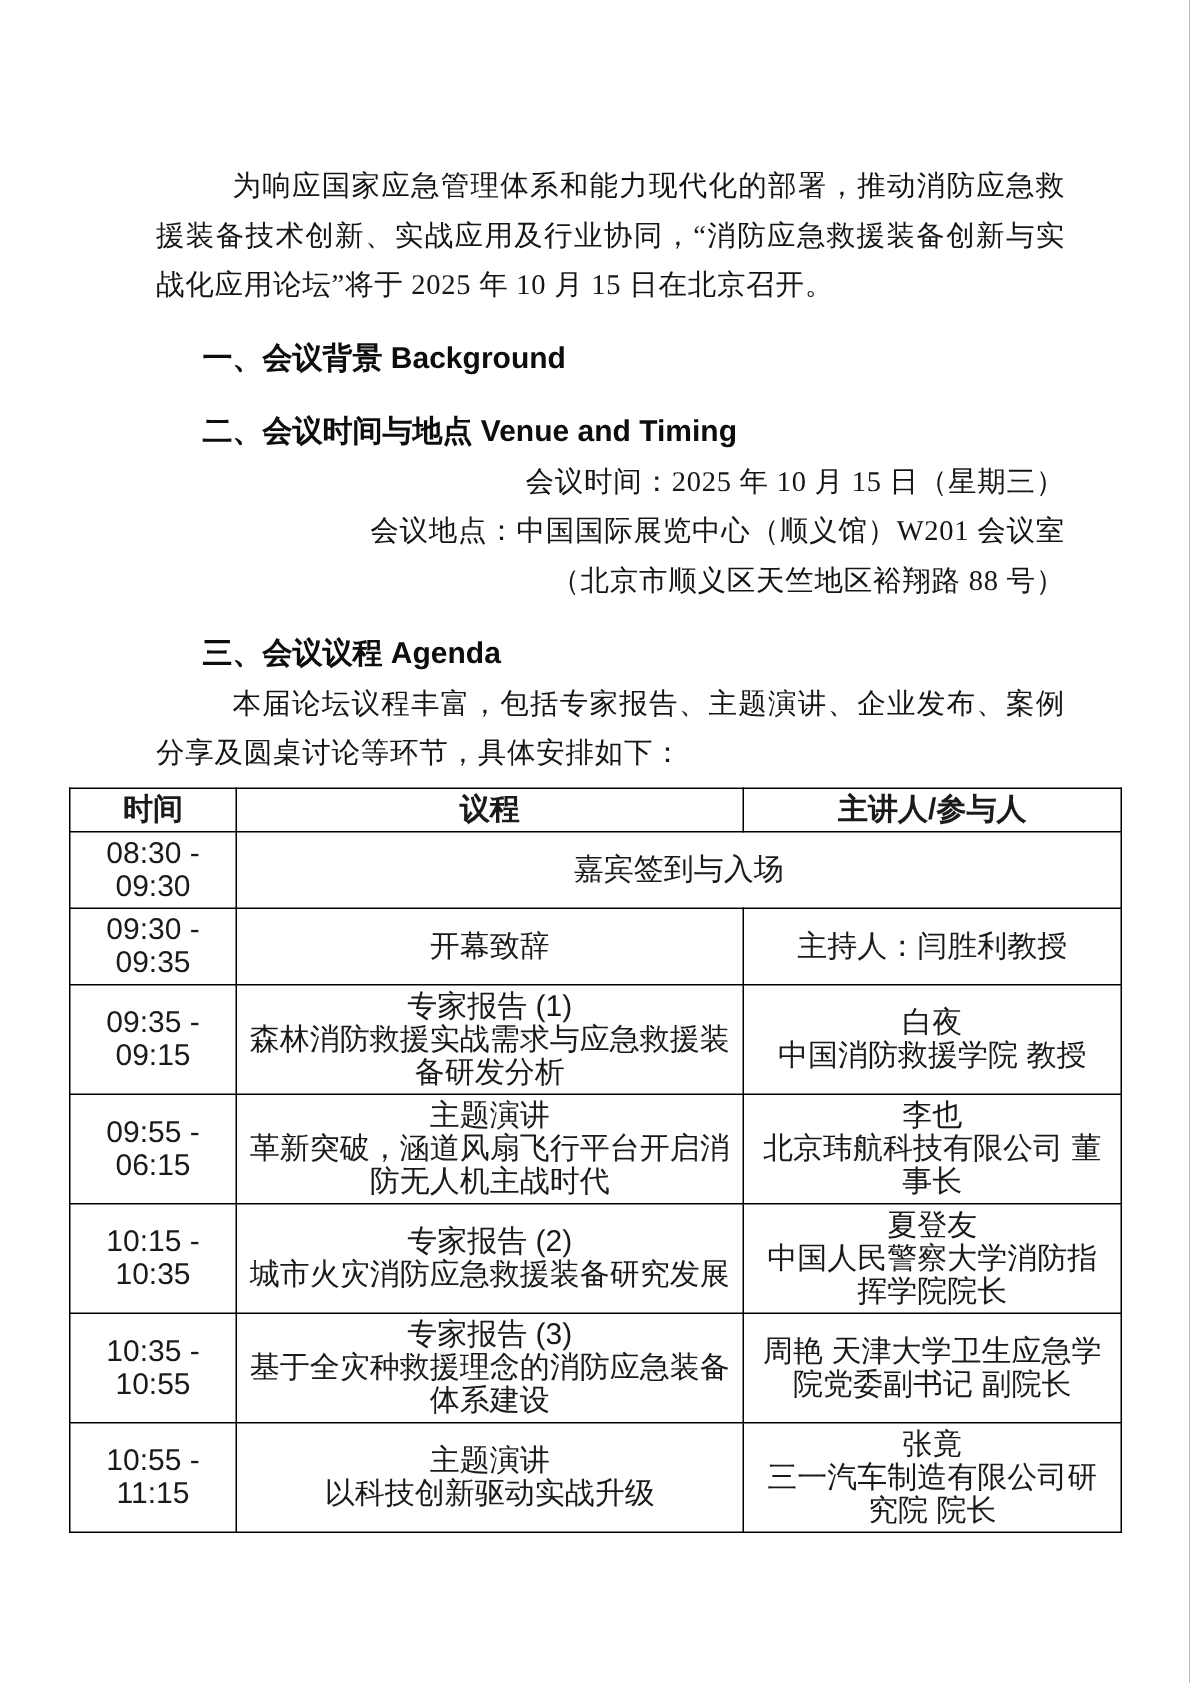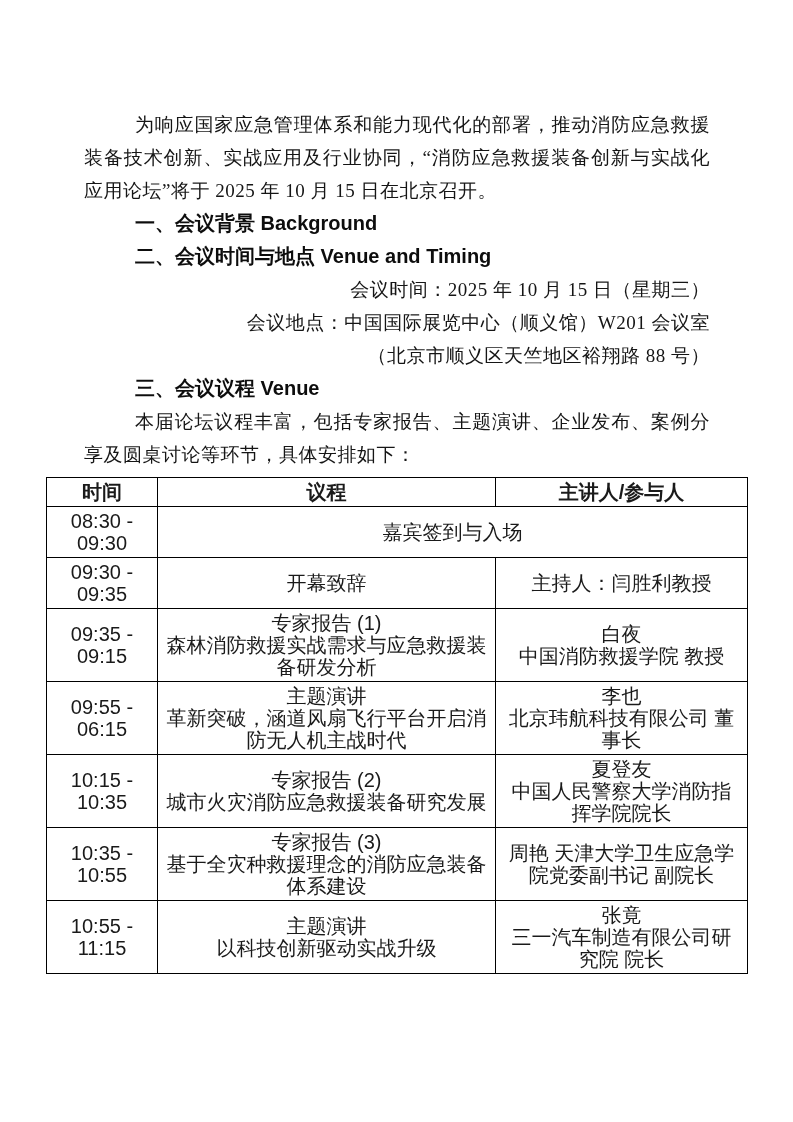--- a/index.html
+++ b/index.html
@@ -14,28 +14,30 @@
     overflow: hidden;
     font-family: "Liberation Serif", "DejaVu Serif", serif;
   }
   .body-par {
     font-size: 19px;
     line-height: 33px;
     text-align: justify;
     text-indent: 51px;
     letter-spacing: 0.5px;
     color: #151515;
+    margin-left: 20px;
   }
   .sec-heading {
     font-family: "Liberation Sans", "DejaVu Sans", sans-serif;
     font-weight: 600;
     font-size: 20px;
     line-height: 33px;
     padding-left: 51px;
     color: #0d0d0d;
+    margin-top: 16px;
   }
   .info-line {
     font-size: 19px;
     line-height: 33px;
     padding-left: 51px;
     letter-spacing: 0.5px;
     color: #151515;
     text-align: right;
   }
   table.agenda {
@@ -68,21 +70,21 @@
 
   <p class="body-par">为响应国家应急管理体系和能力现代化的部署，推动消防应急救援装备技术创新、实战应用及行业协同，“消防应急救援装备创新与实战化应用论坛”将于 2025 年 10 月 15 日在北京召开。</p>
 
   <div class="sec-heading">一、会议背景 Background</div>
 
   <div class="sec-heading">二、会议时间与地点 Venue and Timing</div>
   <div class="info-line">会议时间：2025 年 10 月 15 日（星期三）</div>
   <div class="info-line">会议地点：中国国际展览中心（顺义馆）W201 会议室</div>
   <div class="info-line">（北京市顺义区天竺地区裕翔路 88 号）</div>
 
-  <div class="sec-heading">三、会议议程 Venue</div>
+  <div class="sec-heading">三、会议议程 Agenda</div>
   <p class="body-par">本届论坛议程丰富，包括专家报告、主题演讲、企业发布、案例分享及圆桌讨论等环节，具体安排如下：</p>
 
   <table class="agenda">
     <colgroup>
       <col style="width:111px">
       <col style="width:338px">
       <col style="width:252px">
     </colgroup>
     <thead>
       <tr>

